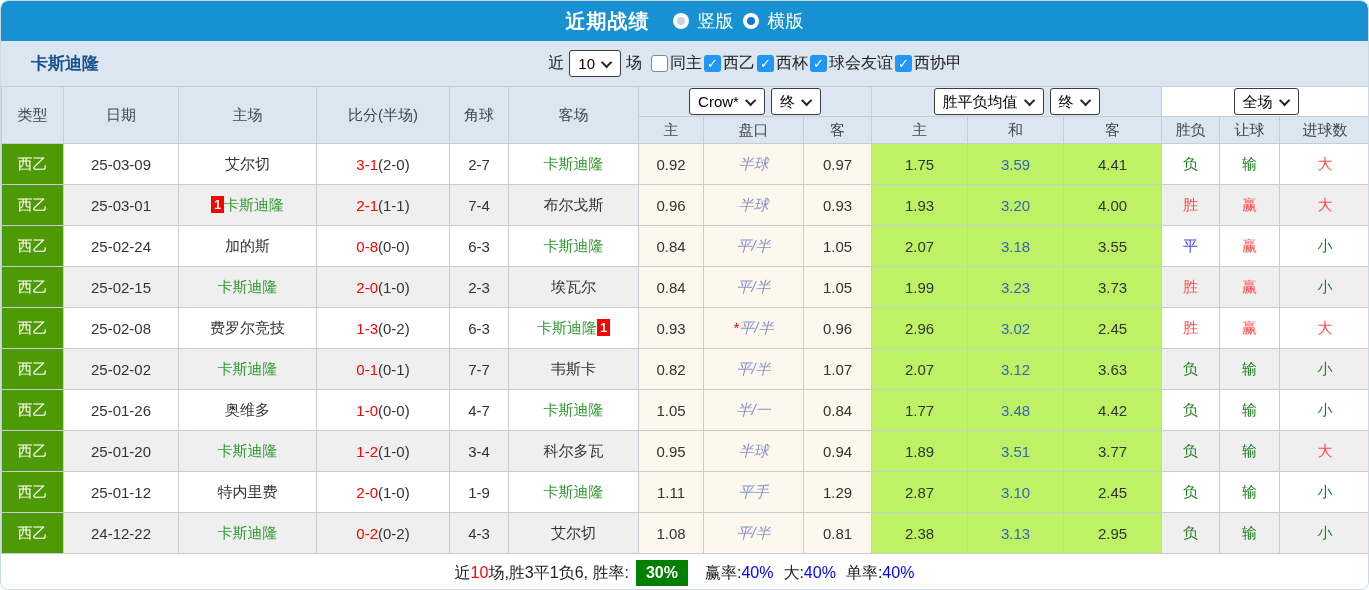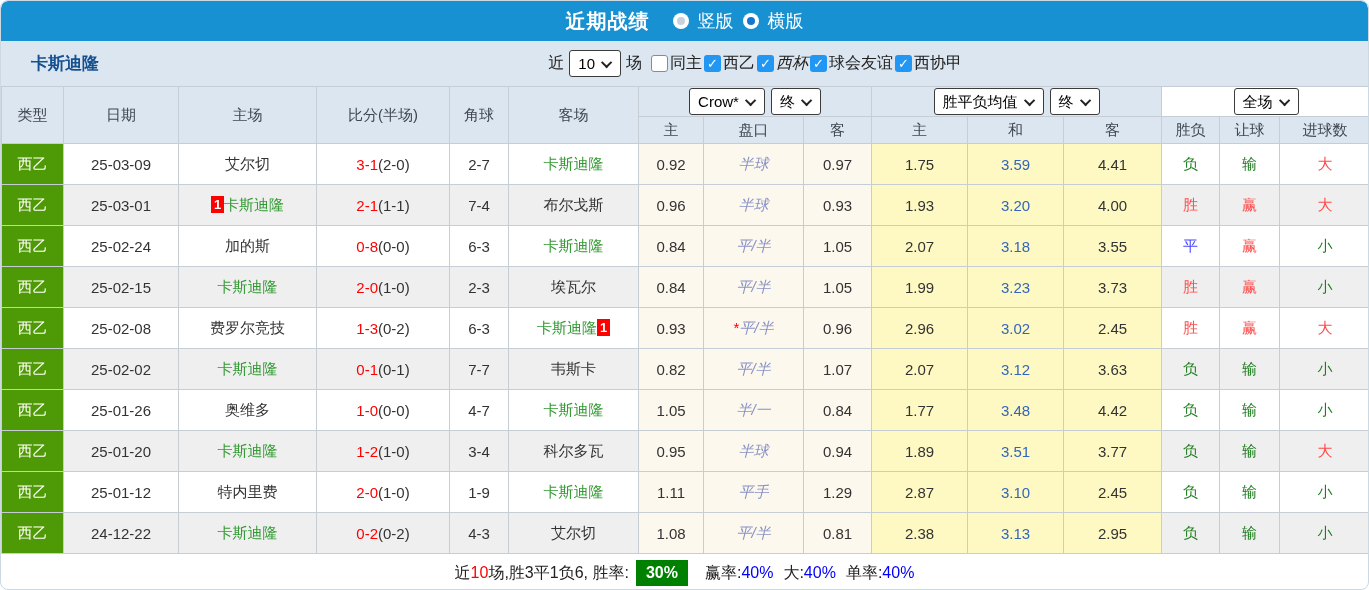--- a/index.html
+++ b/index.html
@@ -39,21 +39,21 @@
   th { background: #dce6f1; color: #3f4652; font-size: 15px; }
   tr.h1 { height: 30px; }
   tr.h2 { height: 27px; }
   tr.h1 th.grp-light { background: #fff; }
   th .selwrap { display: inline-flex; gap: 6px; align-items: center; }
   tbody tr { height: 41px; font-size: 15px; color: #333; }
   tbody tr:nth-child(even) td.plain { background: #efefef; }
   tbody tr:nth-child(odd)  td.plain { background: #fff; }
   td.c-league { background: #4e9a06; color: #fffef5; }
   td.c-hand { background: #fcf8ee; }
-  td.c-avg  { background: #fef9c3; }
+  td.c-avg  { background: #bef264; }
   .hand-line { color: #8891c6; font-style: italic; }
   .hand-star { color: #ff0000; }
   .avg-draw  { color: #3366bb; }
   .score-ft  { color: #ff0000; }
   .score-ht  { color: #333; }
   .self { color: #339933; }
   .badge { display: inline-block; background: #ff0000; color: #fff; min-width: 13px; height: 17px;
            line-height: 17px; font-size: 13px; font-weight: bold; padding: 0 1px; vertical-align: 1px; }
   .res-red   { color: #ff4a4a; }
   .res-green { color: #1e7d1e; }
@@ -88,21 +88,21 @@
         <span>10</span>
         <span class="caret"></span>
       </span>
       <span style="margin-right:4px;">场</span>
       <span id="checkbox-group" style="display:inline-flex;align-items:center;">
           <span class="cb off"></span>
           <span style="margin: 0px 2px;">同主</span>
           <span class="cb on">✓</span>
           <span style="margin: 0px 2px;">西乙</span>
           <span class="cb on">✓</span>
-          <span style="margin: 0px 2px; font-style: italic;">西杯</span>
+          <span style="margin: 0px 2px;">西杯</span>
           <span class="cb on">✓</span>
           <span style="margin: 0px 2px;">球会友谊</span>
           <span class="cb on">✓</span>
           <span style="margin: 0px 2px;">西协甲</span>
         </span>
     </div>
   </div>
 
   <table>
     <colgroup>

